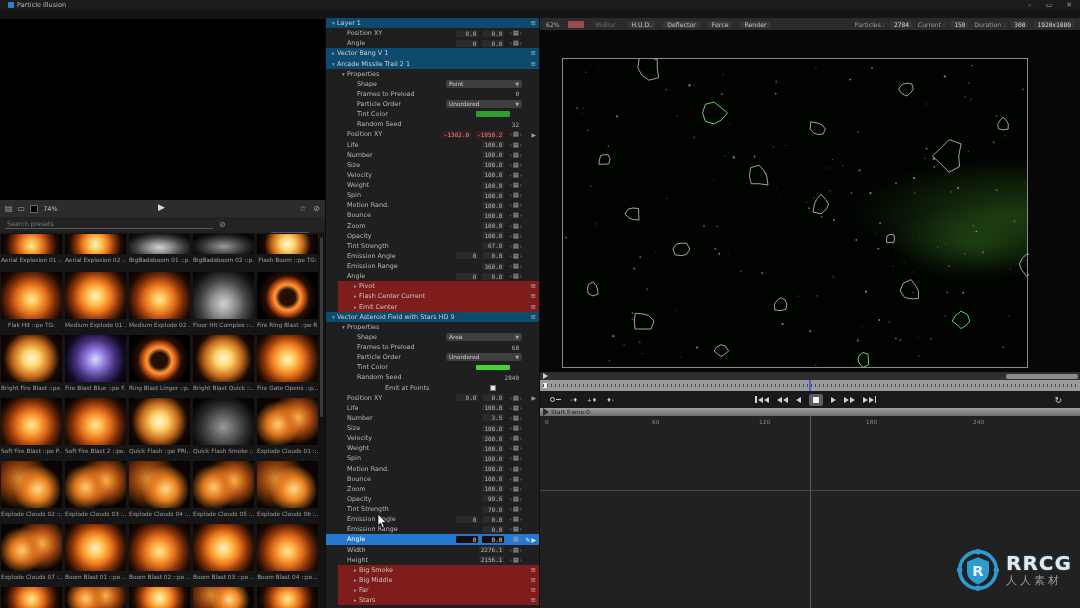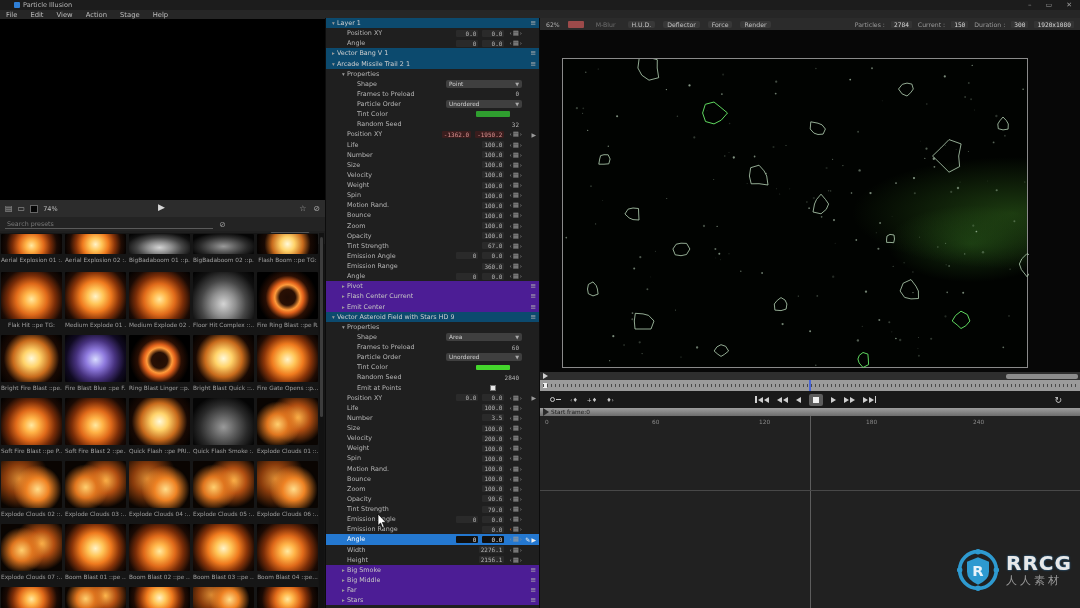--- a/index.html
+++ b/index.html
@@ -2,21 +2,21 @@
 <html><head>
 <meta charset="utf-8">
 <style>
   * { margin:0; padding:0; box-sizing:border-box; }
   html,body { width:1080px; height:608px; background:#101010; overflow:hidden;
               font-family:"DejaVu Sans", sans-serif; }
   #app { position:relative; width:1080px; height:608px; background:#151515; }
 
   
   #titlebar { position:absolute; left:0; top:0; width:1080px; height:10px; background:#1c1c1c;
-              display:flex; align-items:center; font-size:6.5px; color:#b5b5b5; padding-left:14px;text-align:center; }
+              display:flex; align-items:center; font-size:6.5px; color:#b5b5b5; padding-left:8px;text-align:center; }
   #app-icon { width:6px; height:6px; background:#2f7fd6; border-radius:1px; margin-right:3px; }
   #win-controls { margin-left:auto; display:flex; gap:14px; padding-right:8px; color:#9a9a9a; font-size:7px; }
   #win-controls span { cursor:default; }
   #menubar { position:absolute; left:0; top:10px; width:1080px; height:9px; background:#262626;
              display:flex; align-items:center; gap:13px; padding-left:6px; font-size:6.8px; color:#bdbdbd; }
 
   
   #preview { position:absolute; left:0; top:19px; width:325px; height:181px; background:#000; }
   #lib-controls { position:absolute; left:0; top:200px; width:325px; height:17px; background:#2c2c2c;
                   display:flex; align-items:center; color:#b0b0b0; font-size:7px; padding:0 5px; }
@@ -55,21 +55,21 @@
                  radial-gradient(circle at 30% 38%, #d88a34 0%, #8a3c0c 28%, rgba(30,10,3,0) 58%), #0a0502; }
   #lib-scrollbar { position:absolute; left:319px; top:233px; width:5px; height:375px; background:#121212; }
   #lib-scrollbar .sb-handle { position:absolute; left:1px; top:4px; width:3px; height:180px; background:#3c3c3c; border-radius:2px; }
 
   
   #props { position:absolute; left:325px; top:18px; width:215px; height:590px; background:#1f1f1f;
            border-left:1px solid #0c0c0c; border-right:1px solid #0c0c0c; display:flex; flex-direction:column; }
   .prow { flex:0 0 10.14px; display:flex; align-items:center; font-size:6.4px; color:#b5b5b5;
           padding-right:3px; white-space:nowrap; }
   .prow.group0 { background:#0c4a6e; color:#cfcfcf; }
-  .prow.group1 { background:#4c1d95; color:#c5c5c5; }
+  .prow.group1 { background:#7f1d1d; color:#c5c5c5;margin-left:12px; }
   .prow.selected { background:#2478d0; color:#fff; }
   .caret { width:7px; font-size:5.5px; color:#9a9a9a; text-align:center; }
   .prow.selected .caret { color:#dce9f8; }
   .plabel { overflow:hidden; }
   .pright { margin-left:auto; display:flex; align-items:center; }
   .vbox { min-width:22px; text-align:right; padding:0 2px; background:rgba(255,255,255,0.05);
           border-radius:1px; margin-left:4px; font-family:"DejaVu Sans Mono", monospace; font-size:6px; }
   .vbox.red { background:#3a1d1d; color:#d89090; }
   .prow.selected .vbox { background:#101010; color:#e0e0e0; }
   .stepper { display:flex; align-items:center; gap:1px; margin-left:5px; color:#8a8a8a; font-size:5.5px; }
@@ -154,28 +154,20 @@
   <div id="titlebar">
     <div id="app-icon"></div>
     <span>Particle Illusion</span>
     <div id="win-controls">
       <span>–</span>
       <span>▭</span>
       <span>✕</span>
     </div>
   </div>
 
-  <div id="menubar">
-      <span>File</span>
-      <span>Edit</span>
-      <span>View</span>
-      <span>Action</span>
-      <span>Stage</span>
-      <span>Help</span>
-    </div>
 
   <div id="preview"></div>
   <div id="lib-controls">
     <span class="ic">▤</span>
     <span class="ic">▭</span>
     <span id="swatch-black"></span>
     <span id="lib-zoom">74%</span>
     <span id="lib-play">▶</span>
     <div id="lib-right">
       <span>☆</span>
@@ -709,21 +701,21 @@
         </span>
       </div>
       <div class="prow" style="padding-left: 24px;">
         <span class="caret"></span>
         <span class="plabel">Random Seed</span>
         <span class="pright">
           <span class="plainval">2840</span>
           <span class="endslot"></span>
         </span>
       </div>
-      <div class="prow" style="padding-left: 24px;">
+      <div class="prow" style="padding-left: 24px; gap: 28px;">
         <span class="caret"></span>
         <span class="plabel">Emit at Points</span>
         <span class="pright">
           <span class="checkbox"></span>
           <span class="endslot"></span>
         </span>
       </div>
       <div class="prow" style="padding-left: 14px;">
         <span class="caret"></span>
         <span class="plabel">Position XY</span>

